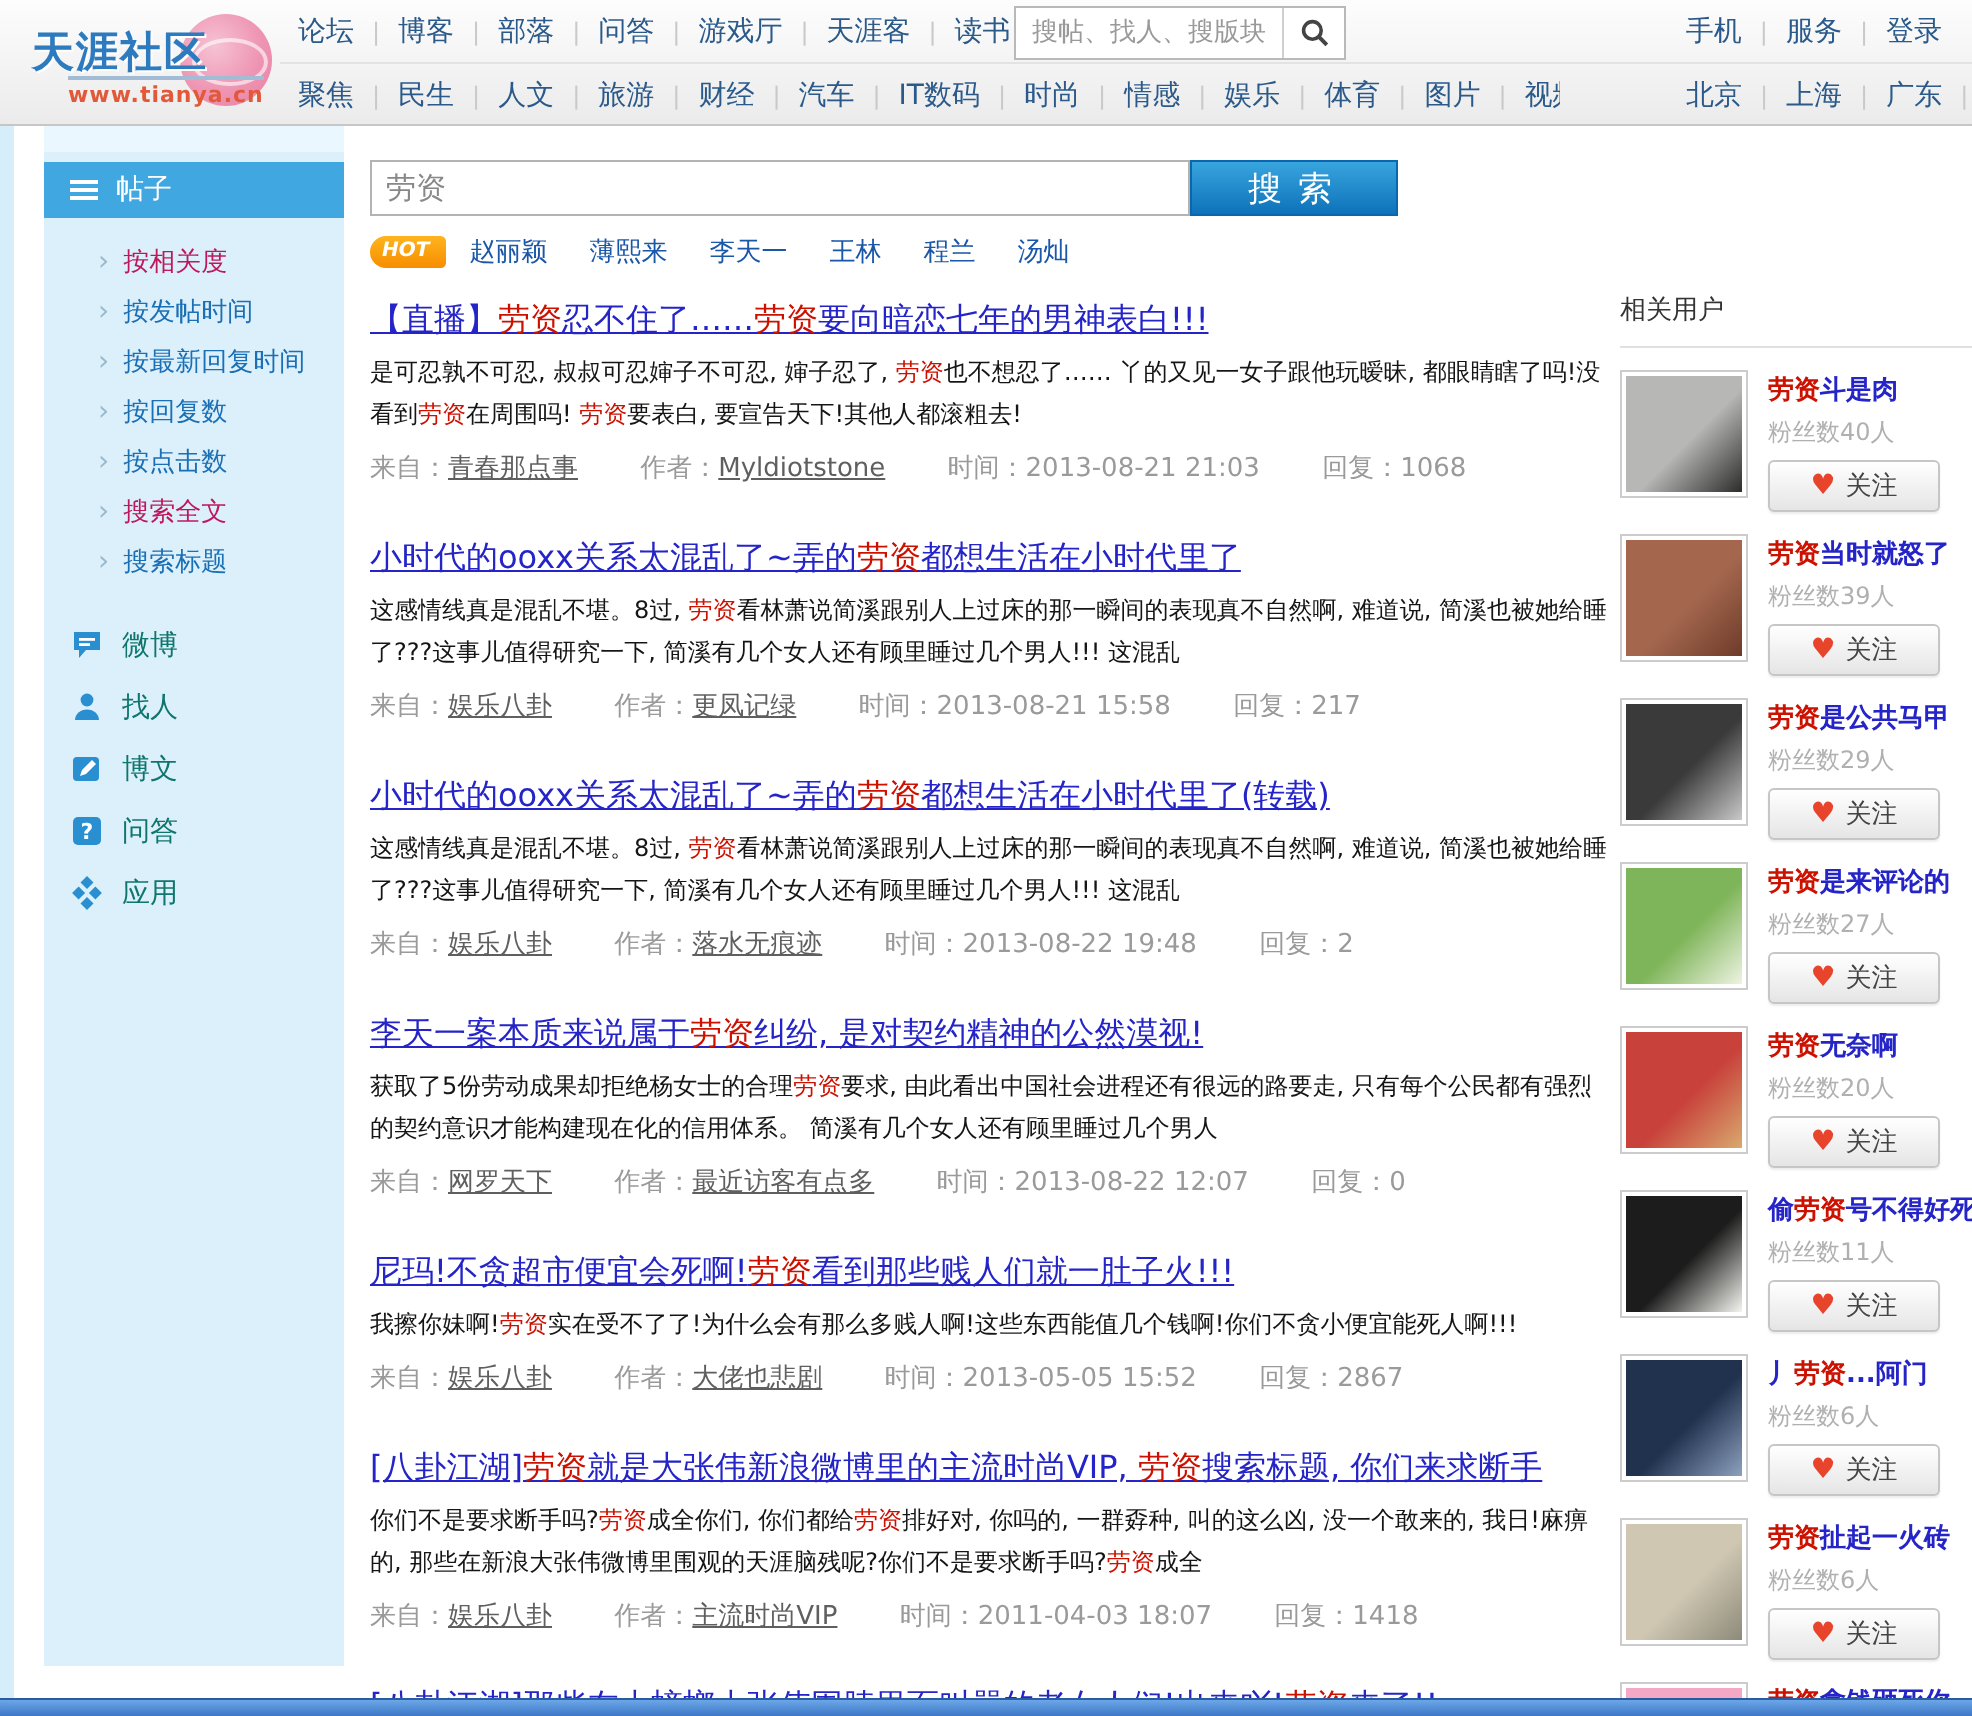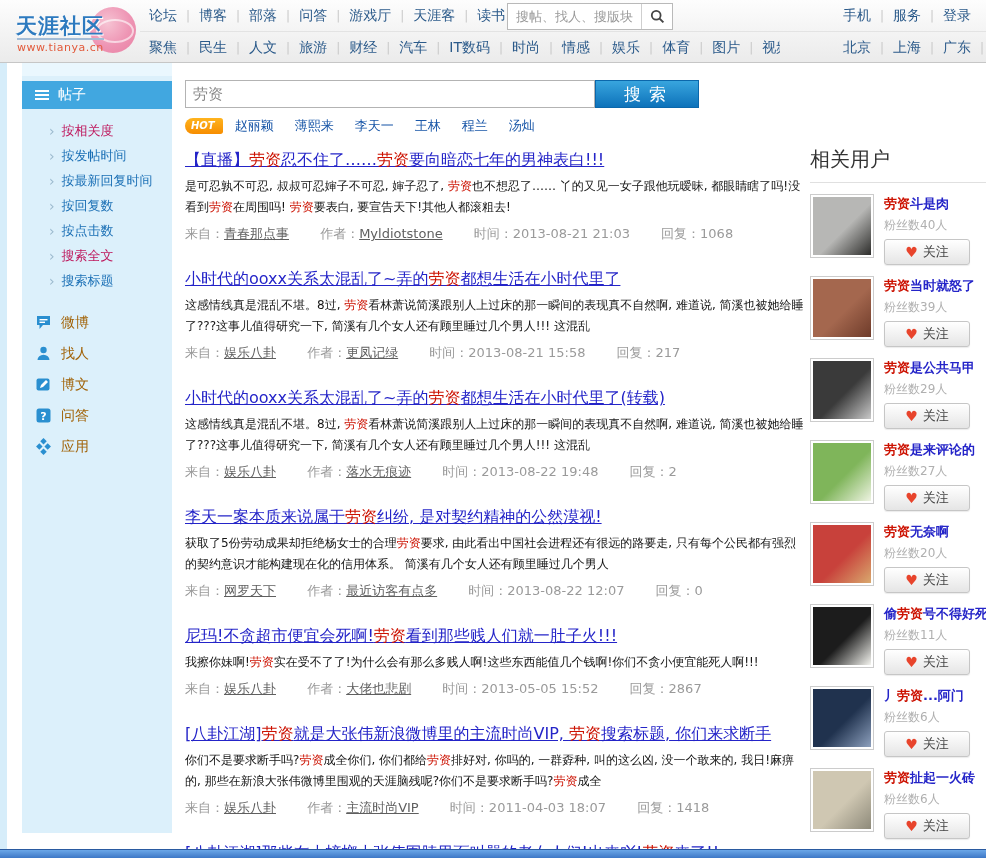--- a/index.html
+++ b/index.html
@@ -10,22 +10,22 @@
   .header{position:absolute;left:0;top:0;width:986px;height:63px;
           background:linear-gradient(#fdfdfd,#ebebeb);border-bottom:1px solid #c6c6c6;box-sizing:border-box;}
   .rowline{position:absolute;left:140px;top:31px;width:846px;height:1px;background:#e3e3e3;}
   .logo{position:absolute;left:16px;top:5px;width:122px;height:52px;}
   .logo .globe{position:absolute;right:2px;top:2px;width:46px;height:46px;border-radius:50%;
                background:radial-gradient(circle at 38% 35%,#f6c3d3 0%,#ee95b4 55%,#e87fa2 100%);}
   .logo .globe::after{content:"";position:absolute;left:6px;top:12px;width:34px;height:20px;
                border:2px solid #fff;border-radius:50%;opacity:.6;}
   .logo .zh{position:absolute;left:0;top:7px;font-size:21px;font-weight:bold;color:#2d7abf;
             letter-spacing:1px;text-shadow:1px 1px 0 #fff;}
-  .logo .en{position:absolute;left:1px;top:33px;font-size:11px;color:#e2593a;
-            border-top:2px solid #a3bcd6;padding-top:1px;letter-spacing:.5px;}
+  .logo .en{position:absolute;left:18px;top:33px;font-size:11px;color:#e2593a;
+            border-top:2px solid #a3bcd6;padding-top:1px;letter-spacing:.5px;font-weight:bold;}
   .navrow{position:absolute;display:flex;align-items:center;white-space:nowrap;}
   .navrow a{color:#2b5a8a;text-decoration:none;padding:0 9px;font-size:14px;cursor:pointer;}
   .navrow .sep{color:#c9c9c9;font-size:12px;}
   .nav1{left:140px;top:0;height:31px;}
   .nav2{left:140px;top:32px;height:31px;max-width:640px;overflow:hidden;}
   .toplinks{right:6px;top:0;height:31px;}
   .citylinks{left:834px;top:32px;height:31px;}
   .dd{width:0;height:0;border-left:4px solid transparent;border-right:4px solid transparent;
       border-top:5px solid #93a9bf;margin-left:2px;margin-right:4px;}
   .minisearch{position:absolute;left:507px;top:3px;width:164px;height:25px;background:#fff;
@@ -46,21 +46,21 @@
                  align-items:center;font-size:14px;padding-left:13px;cursor:pointer;}
   .burger{display:inline-block;width:14px;height:10px;margin-right:9px;
           background:repeating-linear-gradient(#fff 0 2px,rgba(0,0,0,0) 2px 4px);}
   .side-subs{margin-top:9px;}
   .side-sub{height:25px;display:flex;align-items:center;padding-left:27px;font-size:13px;
             color:#1a6fb5;cursor:pointer;}
   .side-sub .caret{color:#9bb9cd;margin-right:7px;font-size:14px;line-height:1;}
   .side-sub.bold .lbl{font-weight:normal;color:#be185d;}
   .side-items{margin-top:14px;}
   .side-item{height:31px;display:flex;align-items:center;padding-left:13px;font-size:14px;
-             color:#a16207;cursor:pointer;}
+             color:#0f766e;cursor:pointer;}
   .side-item .sicon{width:17px;height:17px;margin-right:9px;display:inline-flex;}
   .side-item svg{width:17px;height:17px;}
 
   
   .main{position:absolute;left:185px;top:63px;width:622px;}
   .bigsearch{margin-top:17px;display:flex;}
   .biginput{width:394px;height:26px;border:1px solid #b3b3b3;padding:0 7px;font-size:15px;
             color:#888;outline:none;font-family:inherit;}
   .bigbtn{width:104px;height:28px;background:linear-gradient(#38a5de,#0d72ba);color:#fff;
           font-size:17px;border:1px solid #0b67ab;letter-spacing:8px;padding-left:10px;
@@ -75,21 +75,21 @@
   .r-title{display:inline-block;font-size:16px;color:#2424c8;text-decoration:underline;
            margin-bottom:5px;cursor:pointer;}
   .hl{color:#cc1100;}
   .r-snippet{font-size:12px;color:#151515;line-height:21px;margin-bottom:7px;}
   .r-meta{font-size:13px;color:#9a9a9a;}
   .r-meta .m-link{color:#5f5f5f;text-decoration:underline;margin-right:27px;cursor:pointer;}
   .r-meta .m-val{color:#9a9a9a;margin-right:27px;}
 
   
   .rightcol{position:absolute;left:810px;top:63px;width:176px;}
-  .r-head{margin-top:83px;font-size:20px;color:#333;padding-bottom:9px;
+  .r-head{margin-top:83px;font-size:13px;color:#333;padding-bottom:9px;
           border-bottom:1px solid #e0e0e0;}
   .user{display:flex;margin-top:11px;}
   .u-avatar{width:58px;height:58px;border:1px solid #ccc;padding:2px;background:#fff;flex:none;cursor:pointer;}
   .u-avatar .img{width:58px;height:58px;}
   .u-info{margin-left:10px;padding-top:1px;}
   .u-name{font-size:13px;font-weight:bold;color:#2424c8;white-space:nowrap;cursor:pointer;}
   .u-fans{font-size:12px;color:#b0b0b0;margin-top:4px;}
   .u-follow{margin-top:5px;width:84px;height:24px;border:1px solid #c6c6c6;border-radius:3px;
             background:linear-gradient(#ffffff,#e5e5e5);display:flex;align-items:center;
             justify-content:center;font-size:13px;color:#444;cursor:pointer;

